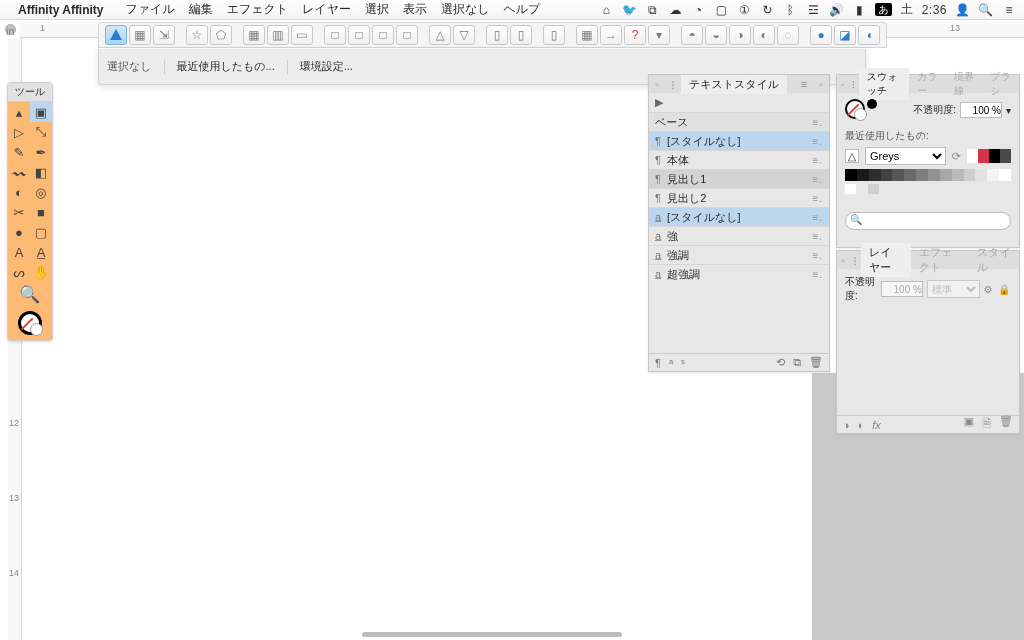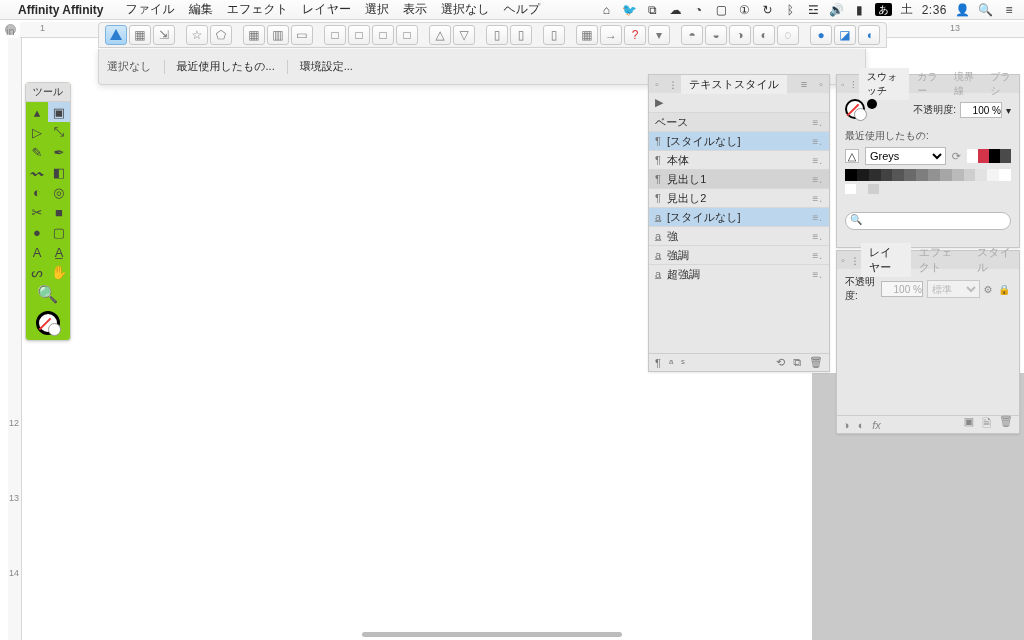--- a/index.html
+++ b/index.html
@@ -36,21 +36,21 @@
 .ruler-h{ position:absolute; left:20px; right:0; top:22px; height:16px; background:#f7f7f7; border-bottom:1px solid #d6d6d6; font-size:9px; color:#888; z-index:0;}
 .ruler-h .tick{ position:absolute; top:1px; }
 .ruler-v{ position:absolute; left:8px; top:38px; bottom:0; width:14px; background:#f7f7f7; border-right:1px solid #d6d6d6; font-size:9px; color:#888;}
 .ruler-v .tick{ position:absolute; left:1px; }
 .unit-lbl{ position:absolute; left:6px; top:25px; font-size:11px; color:#888;}
 .canvas{ position:absolute; left:22px; top:38px; right:0; bottom:0; background:#fff;}
 .canvas .gray-r{ position:absolute; right:0; top:335px; bottom:0; width:212px; background:#c9c9c9;}
 .canvas .bottom-bar{ position:absolute; left:340px; bottom:3px; width:260px; height:5px; background:#bcbcbc; border-radius:3px;}
 
 
-.tools{ position:absolute; left:25px; top:82px; width:46px; background:#84cc16; border:1px solid #cfcfcf; border-radius:4px; box-shadow:0 1px 3px rgba(0,0,0,.15);}
+.tools{ position:absolute; left:7px; top:82px; width:46px; background:#fdba74; border:1px solid #cfcfcf; border-radius:4px; box-shadow:0 1px 3px rgba(0,0,0,.15);}
 .tools header{ font-size:10px; text-align:center; padding:2px 0; background:#e1e1e1; border-bottom:1px solid #d0d0d0;}
 .tools .grid{ display:grid; grid-template-columns:1fr 1fr; }
 .tools .tool{ height:20px; display:flex; align-items:center; justify-content:center; font-size:13px; color:#444; cursor:pointer; }
 .tools .tool.sel{ background:#bcd6ee; }
 .tools .tool.wide{ grid-column:1 / span 2; height:24px; font-size:17px;}
 .tools .swatch-big{ grid-column:1/ span 2; height:34px; display:flex; align-items:center; justify-content:center;}
 .swatch-ring{ width:24px; height:24px; border-radius:50%; border:3px solid #000; position:relative; background:#fff;}
 .swatch-ring::after{ content:""; position:absolute; right:-4px; bottom:-4px; width:11px; height:11px; background:#fff; border:1px solid #999; border-radius:50%;}
 .swatch-ring.small{ width:20px;height:20px; border-width:2.5px;}
 .redslash{ position:absolute; left:-2px; top:50%; width:16px; height:2px; background:#e33; transform:rotate(-45deg);}

